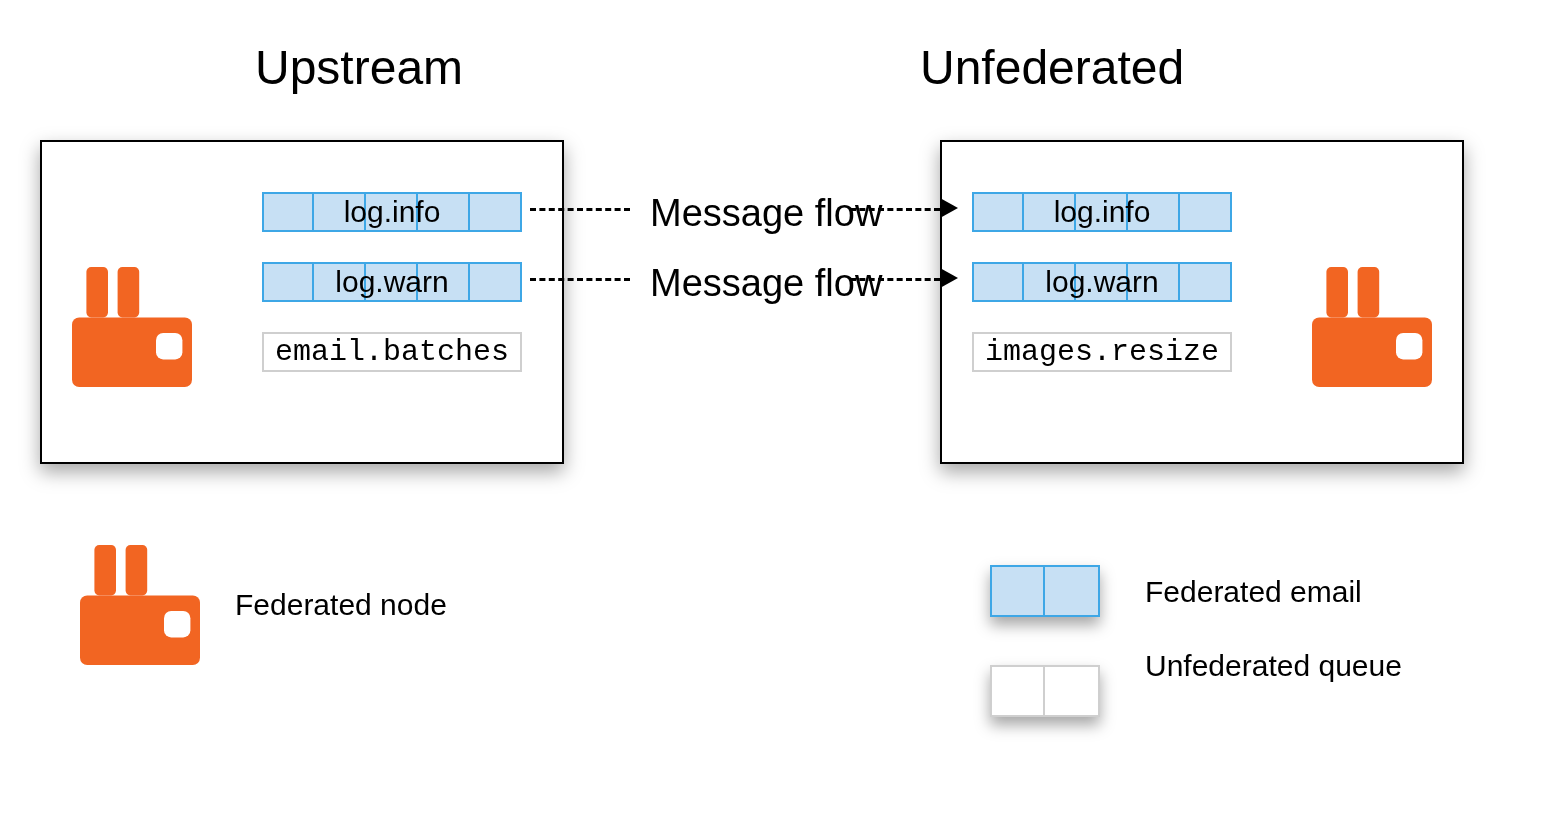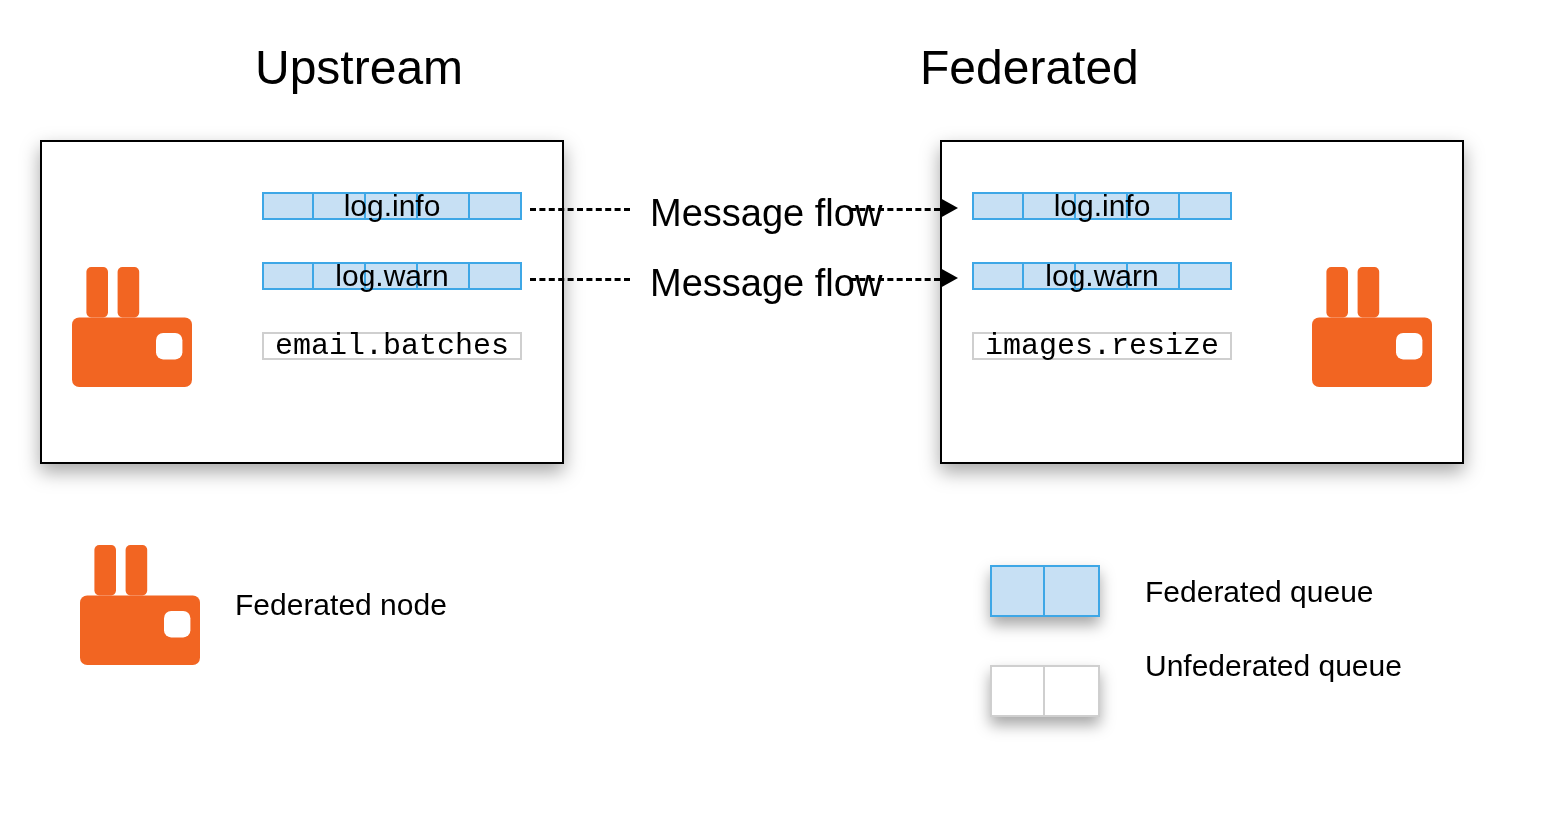--- a/index.html
+++ b/index.html
@@ -34,21 +34,21 @@
   }
   
   .rabbit{
     position:absolute;
     width:120px;height:120px;
   }
   .rabbit svg{display:block;width:100%;height:100%;}
   
   .queue{
     position:absolute;
-    height:28px;
+    height:40px;
     display:flex;
     align-items:stretch;
   }
   .queue .cell{
     border:2px solid var(--blue-stroke);
     background:var(--blue-fill);
     width:52px;
     box-sizing:border-box;
   }
   .queue .cell + .cell{ border-left:none; }
@@ -104,21 +104,21 @@
     background:#fff;
   }
   .legend-shadow{
     box-shadow:0 8px 14px rgba(0,0,0,.35);
   }
 </style>
 </head>
 <body>
 
 <div class="title" style="left:255px;top:40px;">Upstream</div>
-<div class="title" style="left:920px;top:40px;">Federated</div>
+<div class="title" style="left:920px;top:40px;">Unfederated</div>
 
 <div class="node-box" style="left:40px;top:140px;">
   <div class="rabbit" style="left:30px;top:125px;">
     <svg viewBox="0 0 100 100">
         <g fill="#F26522">
           <rect x="12" y="0" width="18" height="42" rx="4"></rect>
           <rect x="38" y="0" width="18" height="42" rx="4"></rect>
           <rect x="0" y="42" width="100" height="58" rx="6"></rect>
           <rect x="70" y="55" width="22" height="22" rx="6" fill="#fff"></rect>
         </g>
@@ -199,19 +199,19 @@
         <rect x="70" y="55" width="22" height="22" rx="6" fill="#fff"></rect>
       </g>
     </svg>
 </div>
 <div class="legend-label" style="left:235px;top:588px;">Federated node</div>
 
 <div class="legend-queue legend-shadow" style="left:990px;top:565px;">
   <div class="cell"></div>
     <div class="cell"></div>
 </div>
-<div class="legend-label" style="left:1145px;top:575px;">Federated queue</div>
+<div class="legend-label" style="left:1145px;top:575px;">Federated email</div>
 
 <div class="legend-queue unfed legend-shadow" style="left:990px;top:665px;">
   <div class="cell"></div>
     <div class="cell"></div>
 </div>
 <div class="legend-label" style="left:1145px;top:649px;">Unfederated queue</div>
 
 </body></html>

